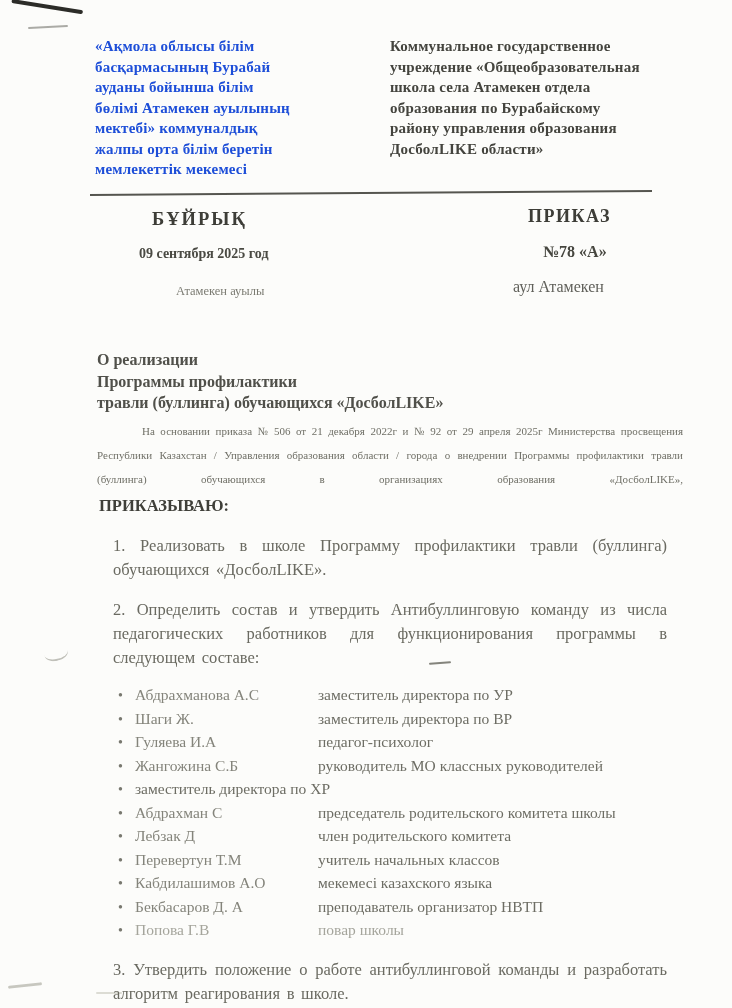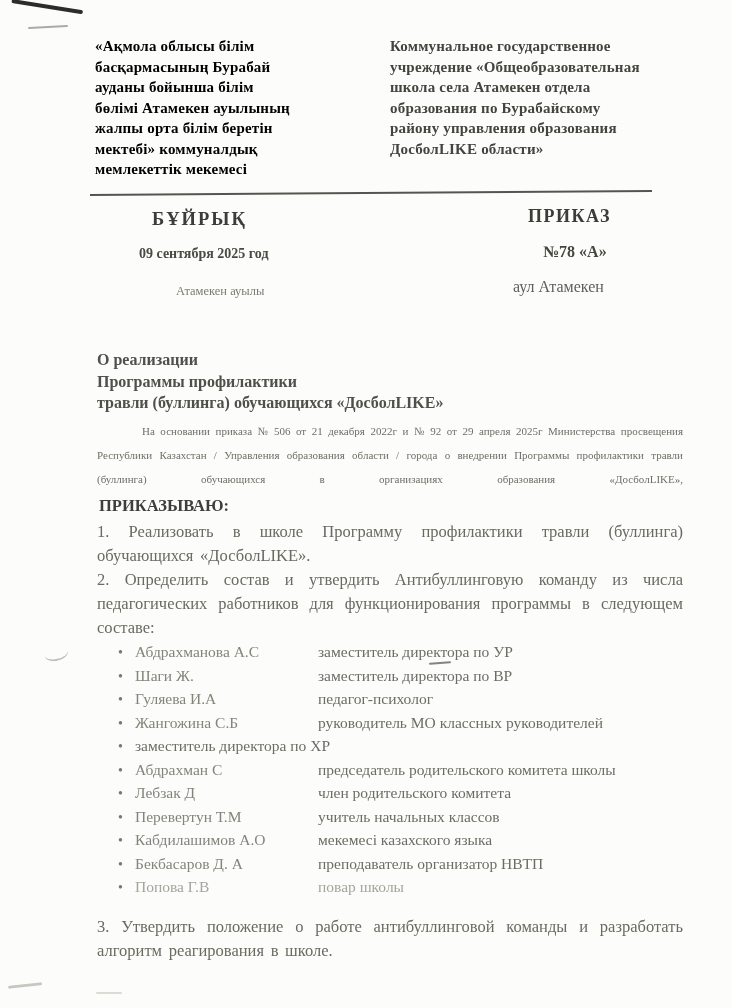--- a/index.html
+++ b/index.html
@@ -4,39 +4,39 @@
 <style>
   html,body{margin:0;padding:0;background:#e8e8e6;}
   .page{
     position:relative;width:732px;height:1008px;overflow:hidden;
     background:#fcfcfa;
     font-family:"Liberation Serif", serif;
     color:#68685f;
   }
   
   .letterhead{position:absolute;top:36px;left:95px;right:30px;display:flex;justify-content:space-between;}
-  .lh-left{width:244px;font-weight:bold;font-size:15px;line-height:20.5px;color:#000000;letter-spacing:.2px;}
+  .lh-left{width:244px;font-weight:bold;font-size:15px;line-height:20.5px;color:#1d4ed8;letter-spacing:.2px;}
   .lh-right{width:312px;font-weight:bold;font-size:15px;line-height:20.5px;color:#44443e;letter-spacing:.2px;}
   .hl{white-space:nowrap;}
   
   .rule{position:absolute;top:192px;left:90px;width:562px;border-top:2px solid #55554f;transform:rotate(-0.4deg);}
   
   .title-kk{position:absolute;top:209px;left:152px;font-weight:bold;font-size:18.5px;letter-spacing:2px;color:#3d3d37;}
   .title-ru{position:absolute;top:206px;left:528px;font-weight:bold;font-size:18px;letter-spacing:1.5px;color:#3d3d37;}
   .order-date{position:absolute;top:246px;left:139px;font-weight:bold;font-size:14px;color:#4a4a43;}
   .order-number{position:absolute;top:243px;left:543px;font-weight:bold;font-size:16px;color:#46463f;}
   .place-kk{position:absolute;top:284px;left:176px;font-size:12.5px;color:#7b7b72;}
   .place-ru{position:absolute;top:278px;left:513px;font-size:16px;color:#60605a;}
   
   .subject{position:absolute;top:349px;left:97px;font-weight:bold;font-size:16px;line-height:21.5px;color:#50504a;}
   
   .main{position:absolute;top:419px;left:97px;width:586px;}
   .preamble{font-size:11px;line-height:24px;text-align:justify;text-align-last:justify;text-indent:45px;word-spacing:2.5px;color:#6f6f66;margin:0;}
   .decree{font-weight:bold;font-size:16.5px;line-height:25px;color:#3f3f39;margin:2px;}
-  .item{font-size:16.5px;line-height:24px;text-align:justify;word-spacing:2.5px;color:#6a6a61;margin:0;}
+  .item{font-size:16.5px;line-height:24px;text-align:justify;word-spacing:2.5px;color:#6a6a61;margin:16px;}
   .item3{margin-top:13px;}
   
   .roster{margin:3px 0 4px 21px;}
   .roster-row{display:flex;align-items:baseline;height:23.5px;}
   .bullet{width:17px;font-size:14px;color:#78786f;}
   .name{width:183px;font-size:15.5px;color:#84847b;}
   .role{font-size:15.5px;color:#6d6d64;}
   .row-faint .name,.row-faint .role{color:#a5a59c;}
   
   .art{position:absolute;pointer-events:none;}
@@ -58,22 +58,22 @@
   <div class="art art-strike"></div>
   <div class="art art-smudge1"></div>
   <div class="art art-smudge2"></div>
 
   <div class="letterhead">
     <div class="lh-left">
       <div class="hl">«Ақмола облысы білім</div>
       <div class="hl">басқармасының Бурабай</div>
       <div class="hl">ауданы бойынша білім</div>
       <div class="hl">бөлімі Атамекен ауылының</div>
+      <div class="hl">мектебі» коммуналдық</div>
       <div class="hl">жалпы орта білім беретін</div>
-      <div class="hl">мектебі» коммуналдық</div>
       <div class="hl">мемлекеттік мекемесі</div>
     </div>
     <div class="lh-right">
       <div class="hl">Коммунальное государственное</div>
       <div class="hl">учреждение «Общеобразовательная</div>
       <div class="hl">школа села Атамекен отдела</div>
       <div class="hl">образования по Бурабайскому</div>
       <div class="hl">району управления образования</div>
       <div class="hl">ДосболLIKE области»</div>
     </div>

